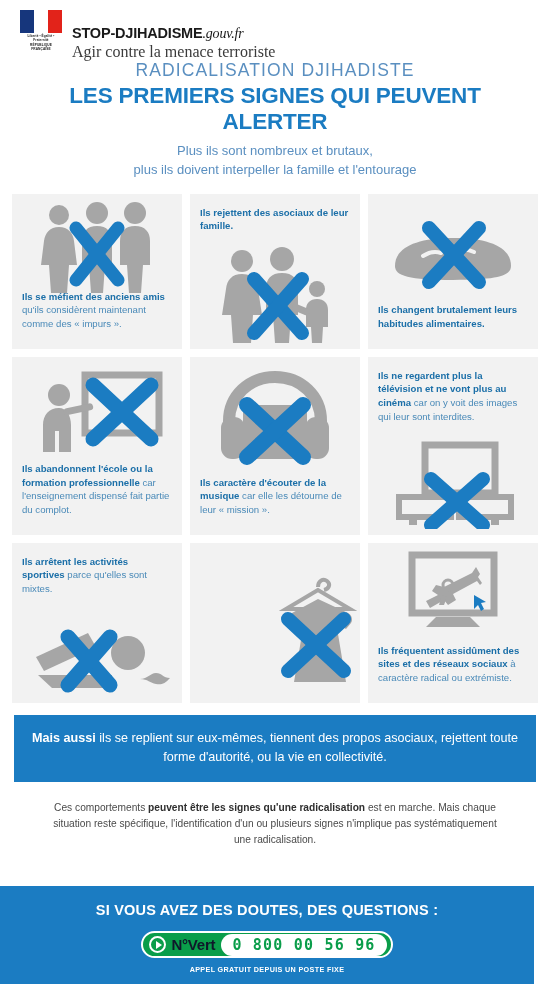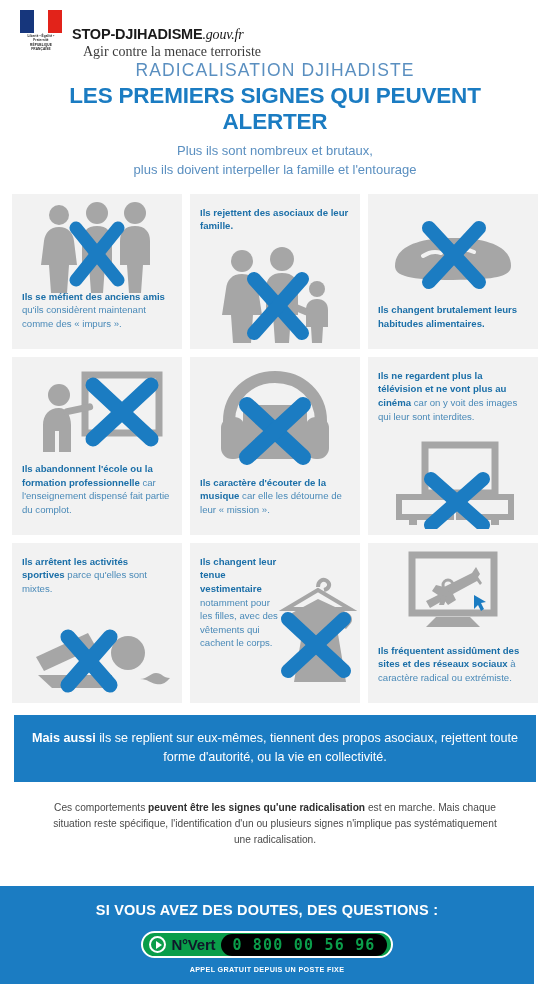--- a/index.html
+++ b/index.html
@@ -17,21 +17,21 @@
   .flag-bars { display:flex; width:42px; height:23px; border:0; }
   .flag-bars span { flex:1; display:block; }
   .fb-blue{ background:#16367c; }
   .fb-white{ background:#ffffff; }
   .fb-red{ background:#e2231a; }
   .flag-motto { font-size:3.1px; line-height:1.45; color:#1a1a1a; text-align:center;
                 letter-spacing:.1px; margin-top:1px; font-weight:700; }
   .flag-motto .rf { font-size:3.2px; display:block; }
   .brand-line1 { font-size: 14.5px; font-weight: 800; color:#1a1a1a; letter-spacing:-0.2px;margin-top:24px; }
   .brand-line1 .dom { font-weight: 400; font-style: italic; font-family:"Liberation Serif", serif; font-size:14px;}
-  .brand-line2 { font-family:"Liberation Serif", serif; font-size: 14px; color:#3b3b3b; margin-top:1px;margin-left:11px; }
+  .brand-line2 { font-family:"Liberation Serif", serif; font-size: 16px; color:#3b3b3b; margin-top:1px; }
 
   
   .titleblock { text-align:center; padding: 8px 20px 14px; }
   .t-kicker { font-size: 17.5px; color:#5a8fc0; letter-spacing: 1.1px; font-weight:400; }
   .t-main { font-size: 22.5px; font-weight: 800; color:#1b7cc2; letter-spacing:-0.2px; margin-top: 2px; }
   .t-sub { font-size: 13px; color:#5a8fc0; margin-top: 7px; line-height:1.45; }
   .card { background:#f2f2f2; width:170px; position:relative; overflow:hidden; }
   .r1 .card { height: 155px; }
   .r2 .card { height: 178px; }
   .r3 .card { height: 160px; }
@@ -59,21 +59,21 @@
             background:#1b7cc2; text-align:center; padding-top: 16px; }
   .f-title { color:#fff; font-weight:800; font-size:14.5px; letter-spacing:0.2px; }
   .nvert-wrap { display:flex; justify-content:center; margin-top: 13px; }
   .nvert { display:flex; align-items:center; background:#0a9d4a; border:2px solid #fff;
            border-radius: 16px; height: 27px; padding: 0 4px 0 4px; }
   .nv-play { width:17px; height:17px; border-radius:50%; border:2px solid #fff;
              display:flex; align-items:center; justify-content:center; margin: 0 5px 0 2px; }
   .nv-tri { width:0;height:0;border-left:6px solid #fff;border-top:4px solid transparent;
             border-bottom:4px solid transparent; margin-left:2px; }
   .nv-label { color:#0f172a; font-weight:800; font-size:15px; margin-right:6px; letter-spacing:-.2px;}
-  .nv-num { background:#000000; color:#0a9d4a; font-weight:800; font-size:15px;
+  .nv-num { background:#ffffff; color:#0a9d4a; font-weight:800; font-size:15px;
             border-radius: 12px; padding: 2px 11px; letter-spacing: 1.2px;
             font-family:"DejaVu Sans Mono", monospace; }
   .f-note { color:#fff; font-size:7.2px; font-weight:700; letter-spacing:0.35px; margin-top:7px; }
 </style>
 </head>
 <body>
 
 <div class="page">
 
   <div class="header">
@@ -243,23 +243,20 @@
           </g>
           <g stroke="#1b7cc2" stroke-width="15" stroke-linecap="round">
             <line x1="46" y1="24" x2="88" y2="72"></line>
               <line x1="88" y1="24" x2="46" y2="72"></line>
           </g>
         </svg>
       </div>
     </div>
 
     <div class="card">
-      <div class="ctext top" style="width:100px;">
-        <b>Ils changent leur tenue vestimentaire</b><span> notamment pour les filles, avec des vêtements qui cachent le corps.</span>
-      </div>
       <div class="art" style="top:26px;height:120px;left:auto;right:-6px;width:96px;">
         <svg width="96" height="120" viewBox="0 0 96 120">
           <path d="M48 18c0-6 5-9 9-6 4 3 2 8-3 9" fill="none" stroke="#a6a6a6" stroke-width="4"></path>
           <path d="M48 21L16 40h64z" fill="none" stroke="#a6a6a6" stroke-width="4"></path>
           <path d="M48 30L22 44c-4 2-5 7-3 10l5 6 8-5 0 10-8 48h52l-8-48 0-10 8 5 5-6c2-3 1-8-3-10z" fill="#a6a6a6"></path>
           <g stroke="#1b7cc2" stroke-width="14" stroke-linecap="round">
             <line x1="18" y1="50" x2="74" y2="102"></line>
               <line x1="74" y1="50" x2="18" y2="102"></line>
           </g>
         </svg>

